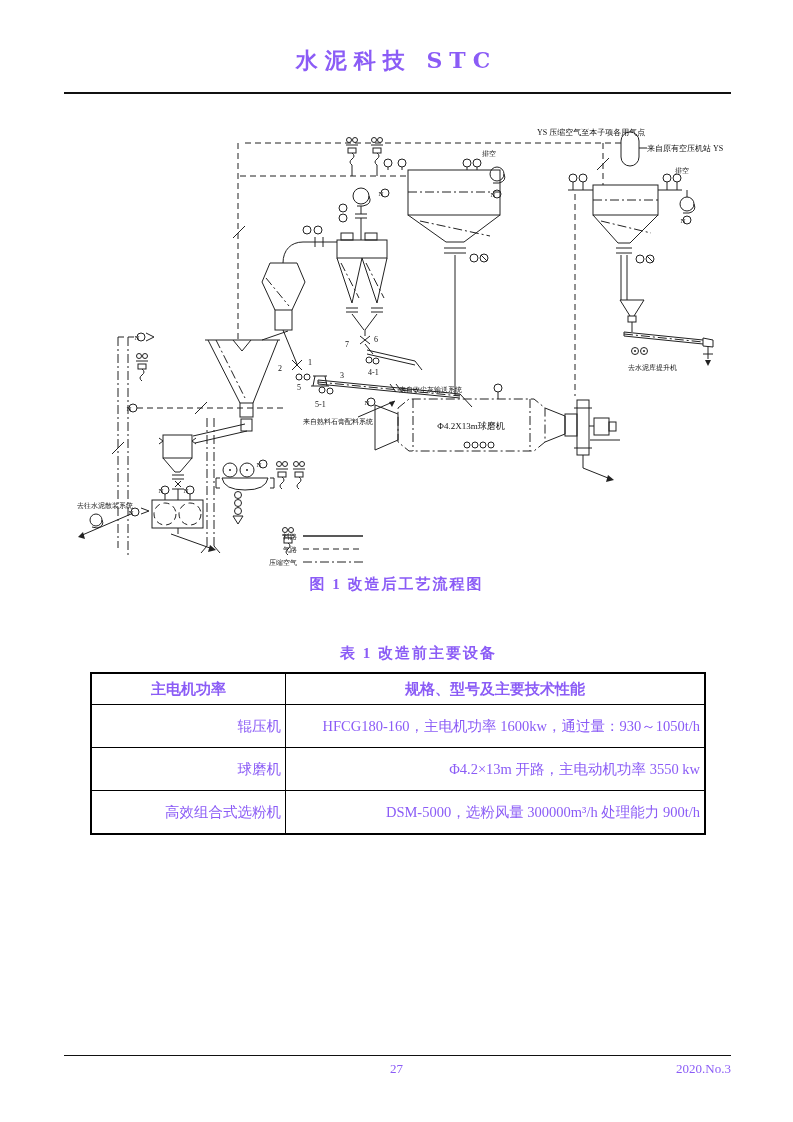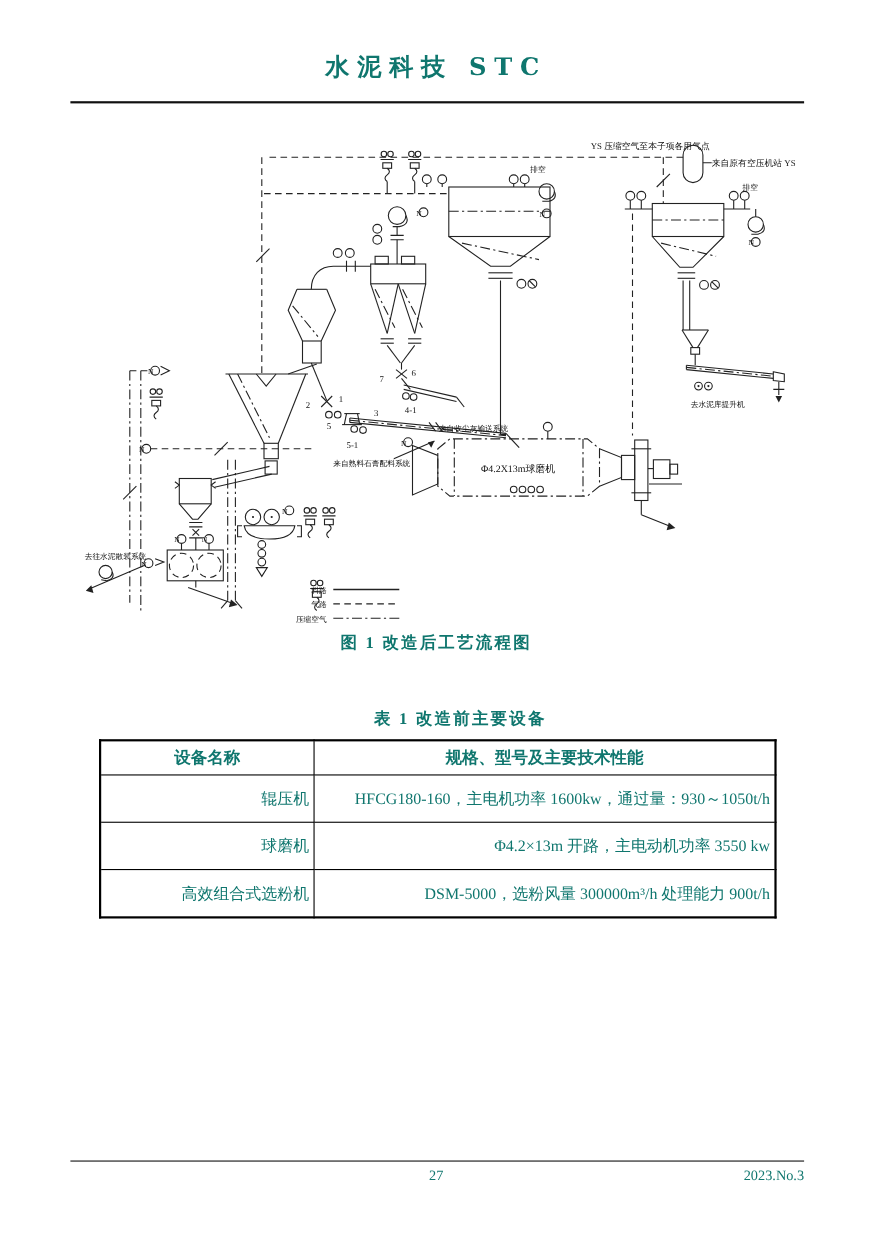--- a/index.html
+++ b/index.html
@@ -1,17 +1,17 @@
 <!DOCTYPE html>
 <html><head>
 <meta charset="utf-8">
 <style>
   html,body{margin:0;padding:0;background:#e8e8e8;}
   .page{position:relative;width:793px;height:1122px;margin:0 auto;background:#ffffff;
-        font-family:"Liberation Serif",serif;color:#0f766e;overflow:hidden;}
+        font-family:"Liberation Serif",serif;color:#8b5cf6;overflow:hidden;}
   .journal-title{position:absolute;left:0;right:0;top:46px;text-align:center;
         font-family:"DejaVu Serif",serif;font-size:22px;font-weight:bold;letter-spacing:7px;}
   .header-rule{position:absolute;left:64px;right:62px;top:92px;border-top:2.2px solid #111;}
   .diagram-wrap{position:absolute;left:75px;top:118px;width:690px;height:460px;}
   svg .s{stroke:#222;stroke-width:1;fill:none;}
   svg .s2{stroke:#222;stroke-width:1.4;fill:none;}
   svg .d{stroke-dasharray:6 4;}
   svg .dd{stroke-dasharray:9 3 2 3;}
   svg text{font-family:"Liberation Serif",serif;fill:#111;}
   svg .t7{font-size:7px;} svg .t8{font-size:8px;} svg .t9{font-size:9px;}
@@ -403,35 +403,35 @@
   </svg>
   </div>
 
   <div class="fig-caption">图 1  改造后工艺流程图</div>
 
   <div class="tbl-title">表 1  改造前主要设备</div>
 
   <table class="spec">
     <tbody>
         <tr>
-      <th class="c1">设备名称</th>
+      <th class="c1">主电机功率</th>
       <th>规格、型号及主要技术性能</th>
     </tr>
     <tr>
       <td class="c1">辊压机</td>
       <td>HFCG180-160，主电机功率 1600kw，通过量：930～1050t/h</td>
     </tr>
     <tr>
       <td class="c1">球磨机</td>
       <td>Φ4.2×13m 开路，主电动机功率 3550 kw</td>
     </tr>
     <tr>
       <td class="c1">高效组合式选粉机</td>
       <td>DSM-5000，选粉风量 300000m³/h 处理能力 900t/h</td>
     </tr>
   </tbody>
     </table>
 
   <div class="footer-rule"></div>
   <div class="page-number">27</div>
-  <div class="issue">2023.No.3</div>
+  <div class="issue">2020.No.3</div>
 
 </div>
 
 </body></html>

